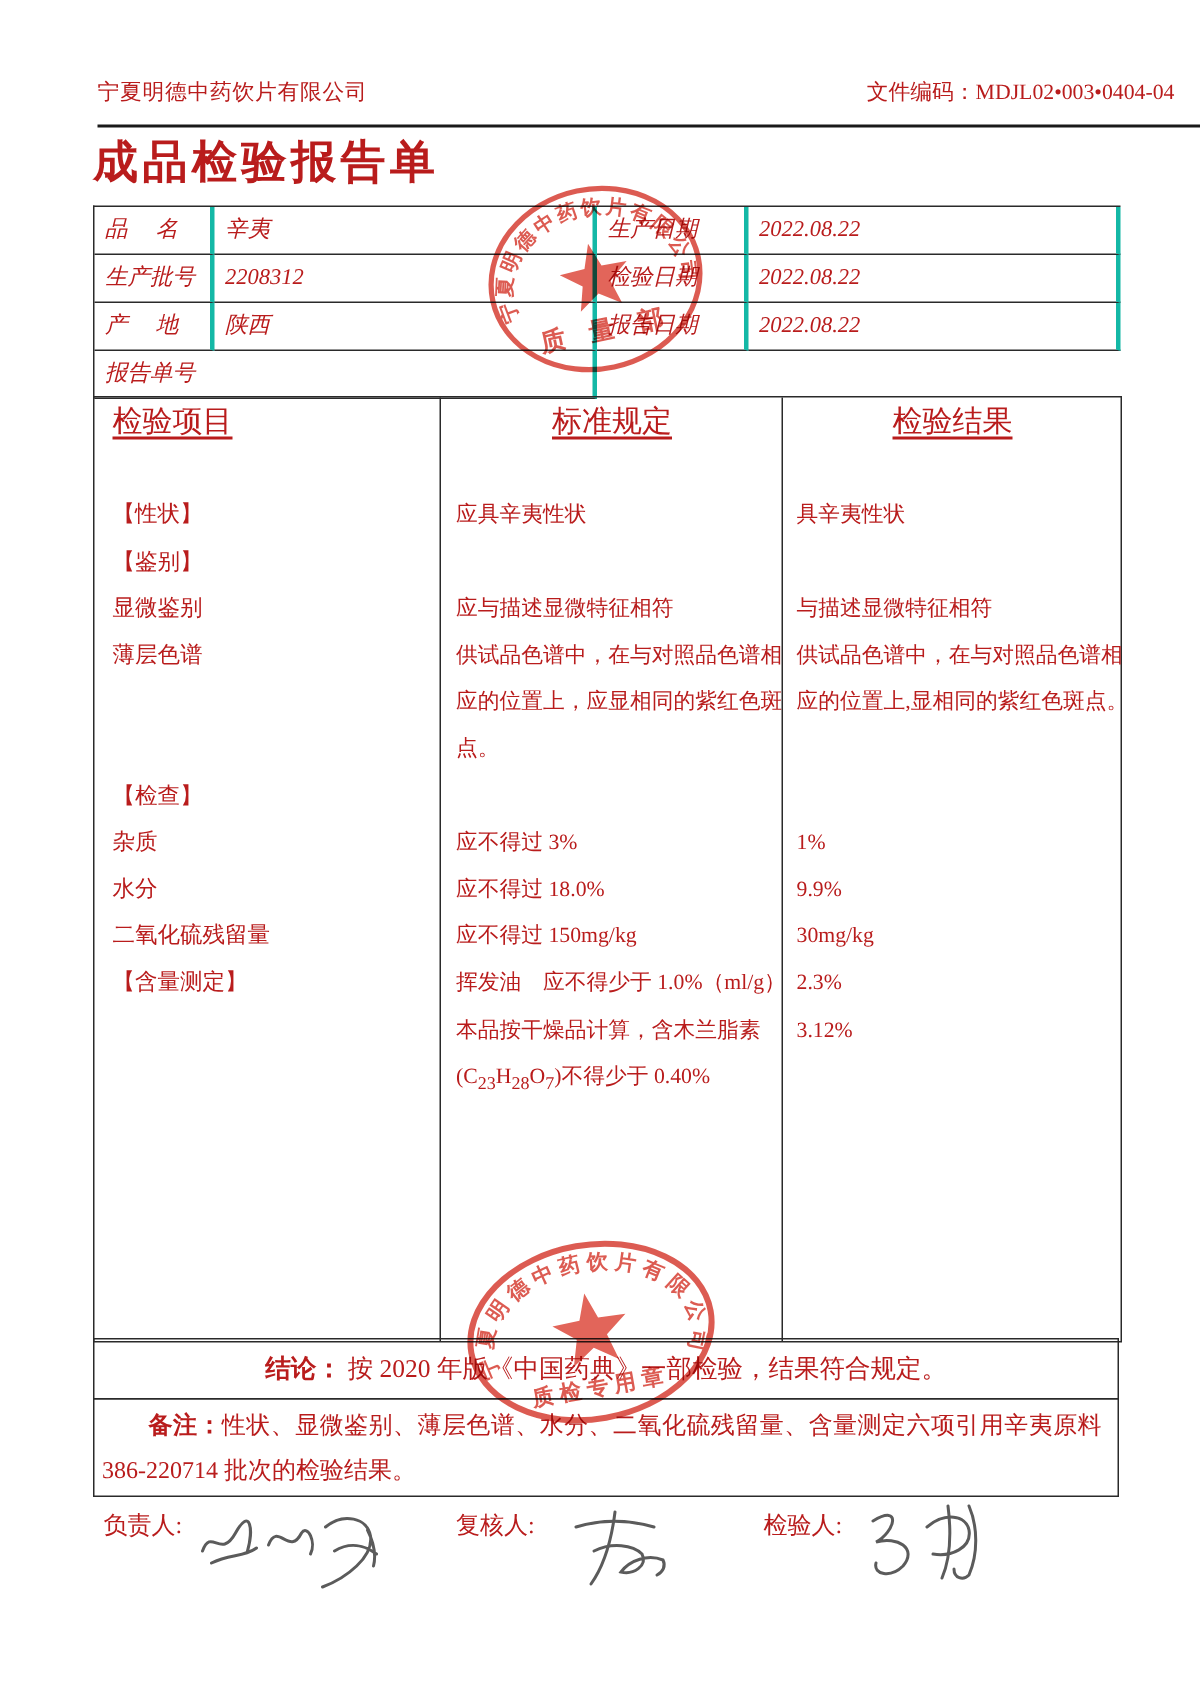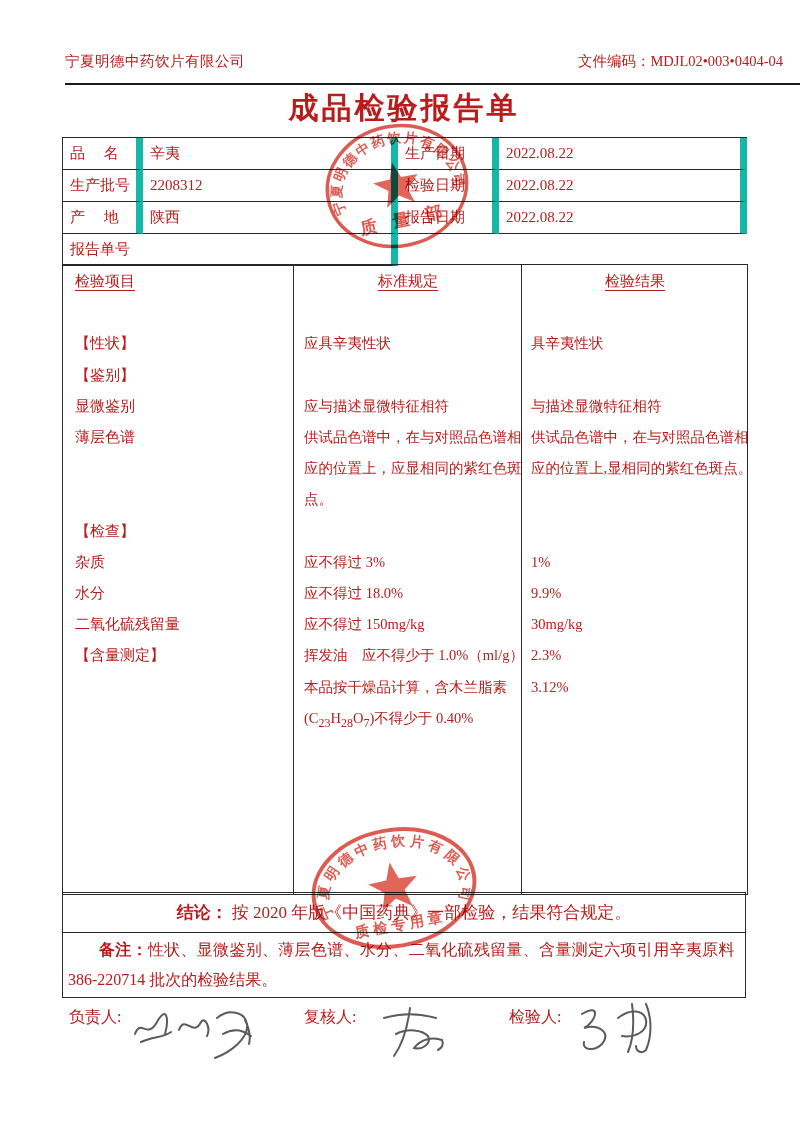--- a/index.html
+++ b/index.html
@@ -4,42 +4,42 @@
 <style>
   html,body{margin:0;padding:0;background:#ffffff;}
   .page{position:relative;width:800px;height:1131px;background:#ffffff;overflow:hidden;
         font-family:"Liberation Serif","DejaVu Serif",serif;color:#b91c1c;margin-left:32px;}
   .abs{position:absolute;}
 
   
   .company{left:33px;top:52px;font-size:14.5px;letter-spacing:.5px;}
   .doccode{right:49px;top:52px;font-size:14.5px;}
   .header-rule{left:33px;top:83px;width:736px;height:2px;background:#1a1a1a;}
-  .title{left:30px;top:88px;width:684px;text-align:center;font-size:30px;font-weight:bold;letter-spacing:3px;}
+  .title{left:30px;top:88px;width:684px;text-align:left;font-size:30px;font-weight:bold;letter-spacing:3px;}
 
   
   .info-table{left:30px;top:137px;width:684px;display:grid;
               grid-template-columns:80px 255px 101px 248px;grid-auto-rows:32px;
               border-top:1px solid #2a2a2a;border-left:1px solid #2a2a2a;font-size:15px;}
-  .info-table .cell{border-right:7px solid #14b8a6;border-bottom:1px solid #2a2a2a;
-                    line-height:31px;padding-left:7px;white-space:nowrap;overflow:visible;}
+  .info-table .cell{border-right:3px solid #14b8a6;border-bottom:1px solid #2a2a2a;
+                    line-height:31px;padding-left:7px;white-space:nowrap;overflow:visible;font-style:italic;}
   .span2a{grid-column:1 / span 2;}
   .span2b{grid-column:3 / span 2;}
 
   
   .main-table{left:30px;top:264px;width:684px;height:629px;border:1px solid #2a2a2a;}
   .col{position:absolute;top:0;bottom:0;}
   .col1{left:0;width:230px;}
   .col2{left:230px;width:228px;border-left:1px solid #2a2a2a;}
   .col3{left:458px;width:226px;border-left:1px solid #2a2a2a;}
   .tline{position:absolute;height:24px;line-height:24px;white-space:nowrap;font-size:14.5px;}
   .c1line{left:12px;font-size:15px;}
   .c2line{left:10px;}
   .c3line{left:9px;}
-  .thead{width:100%;left:0;text-align:center;text-decoration:underline;text-underline-offset:4px;font-size:15px;}
+  .thead{width:100%;left:0;text-align:center;text-decoration:underline;text-underline-offset:4px;font-size:20px;}
   .thead1{left:12px;width:auto;text-align:left;}
   sub.f{font-size:12px;vertical-align:-4px;}
 
   
   .conclusion-row{left:30px;top:892px;width:684px;height:41px;border:1px solid #2a2a2a;
                   display:flex;align-items:center;justify-content:center;font-size:17px;box-sizing:border-box;}
   .conclusion-row b{margin-right:4px;}
   .remark-row{left:30px;top:932px;width:684px;height:66px;border:1px solid #2a2a2a;box-sizing:border-box;font-size:16px;}
   .remark-l1{position:absolute;left:36px;top:7px;white-space:nowrap;letter-spacing:.3px;}
   .remark-l2{position:absolute;left:5px;top:37px;white-space:nowrap;font-family:Liberation Serif, serif;}

